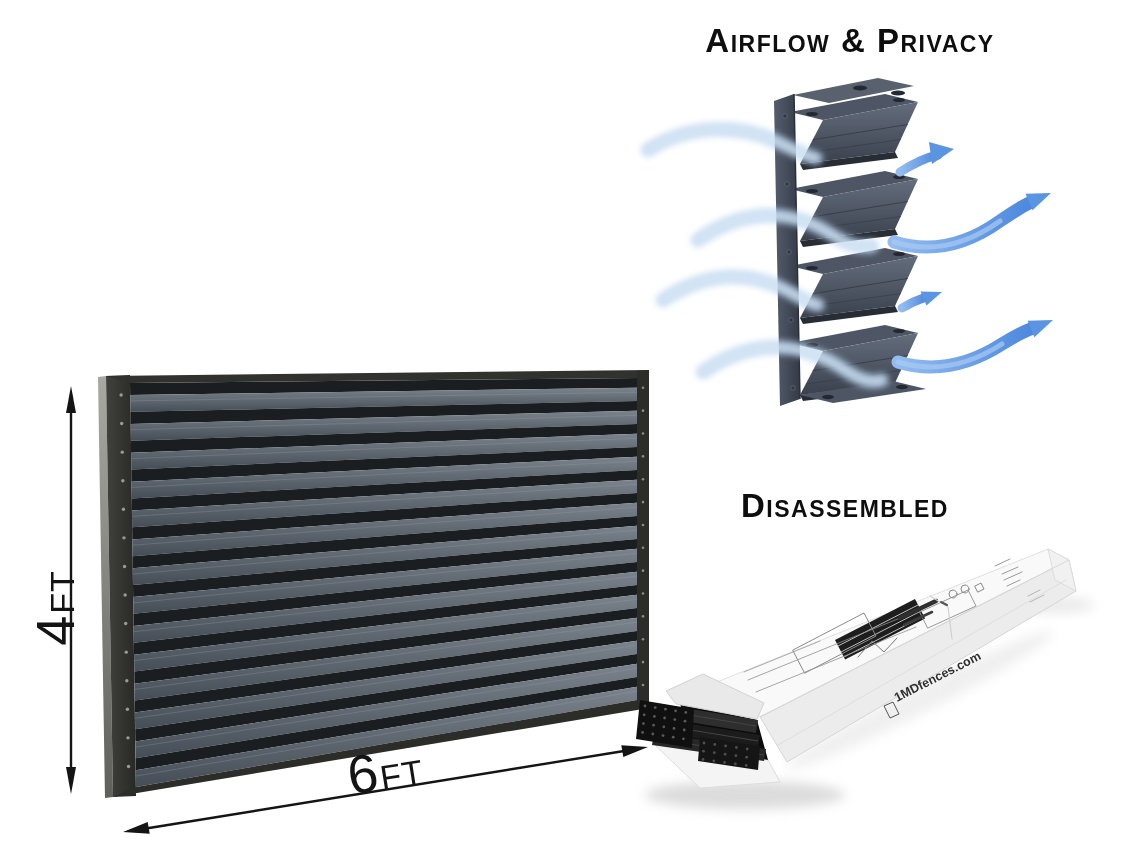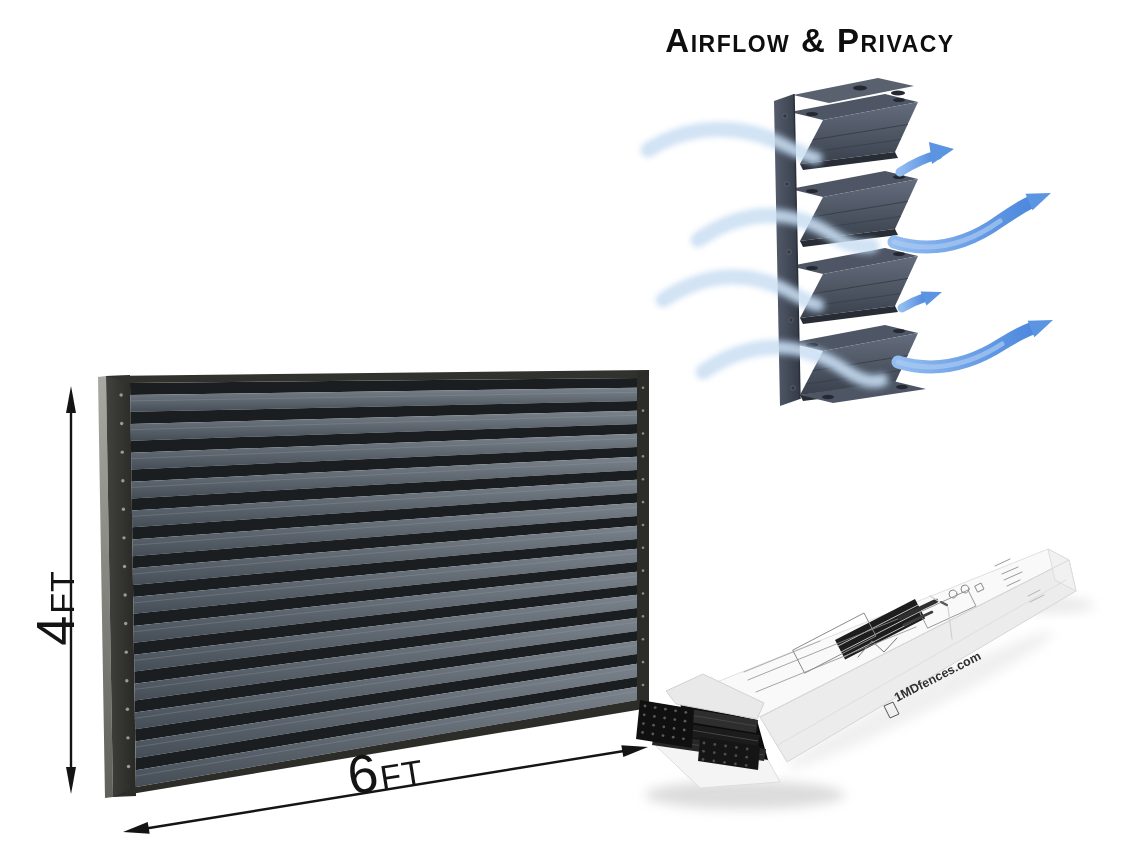--- a/index.html
+++ b/index.html
@@ -349,22 +349,23 @@
             <circle cx="713.8" cy="760.9" r="1.4" fill="#4e4e4e"></circle>
             <circle cx="724.6" cy="762.4" r="1.4" fill="#4e4e4e"></circle>
             <circle cx="735.4" cy="763.9" r="1.4" fill="#4e4e4e"></circle>
             <circle cx="746.2" cy="765.4" r="1.4" fill="#4e4e4e"></circle>
           </g>
     </g>
     <polygon points="666,691 703,674 764,703 757,719 676,704" fill="#e9e9e9" stroke="#d2d2d2" stroke-width="1"></polygon>
   </g>
 </svg>
 
-<div class="caps-title" id="airflow-title" style="left:620px;top:22px;width:380px;">Airflow &amp; Privacy</div>
-
+<div class="caps-title" id="airflow-title" style="left:660px;top:22px;width:380px;">Airflow &amp; Privacy</div>
+
+<div class="caps-title" id="disassembled-title" style="left:695px;top:487px;width:300px;">Disassembled</div>
 
 <div class="dim-label" id="height-label">
   <span class="dim-num">4</span>
       <span class="dim-unit">FT</span>
 </div>
 
 <div class="dim-label" id="width-label">
   <span class="dim-num">6</span>
       <span class="dim-unit">FT</span>
 </div>

